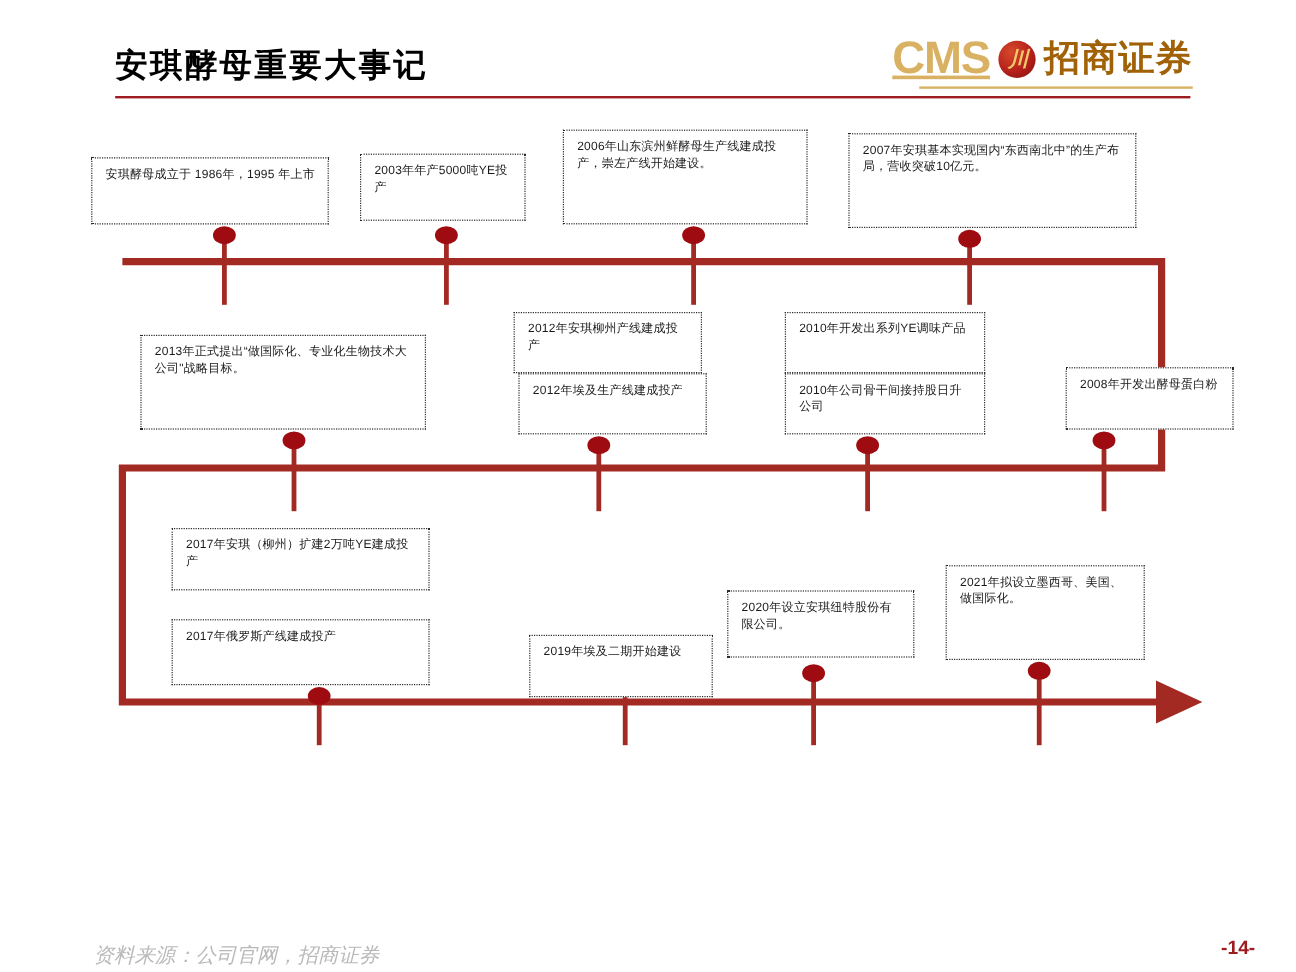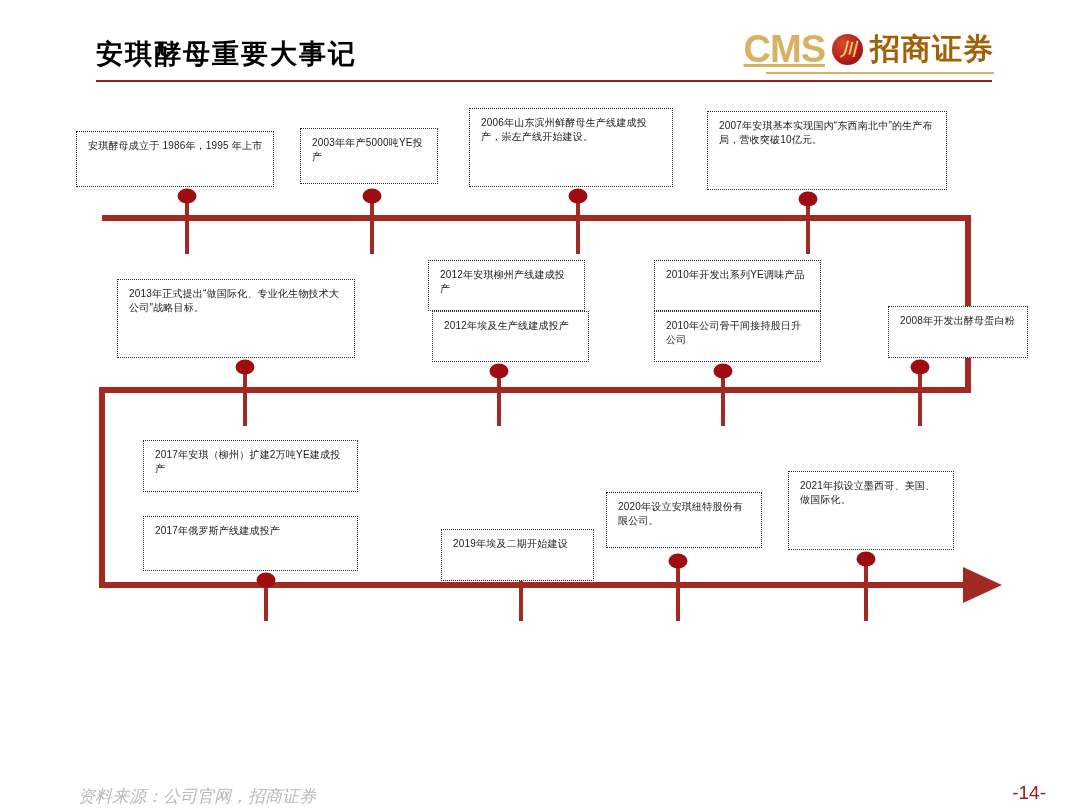--- a/index.html
+++ b/index.html
@@ -125,22 +125,22 @@
     color: #b9b9b9;
     font-style: italic;
     font-family: "Liberation Serif", "DejaVu Serif", serif;
     white-space: nowrap;
     margin-left: 38px;
   }
   #footer-page {
     position: absolute;
     right: 34px;
     top: 782px;
-    font-size: 19px;
-    font-weight: normal;
+    font-size: 16px;
+    font-weight: bold;
     color: #9e1b20;
     font-family: "Liberation Sans", sans-serif;
   }
 </style>
 </head>
 <body>
 
 <div id="page-title">安琪酵母重要大事记</div>
 <div id="title-rule"></div>
 

